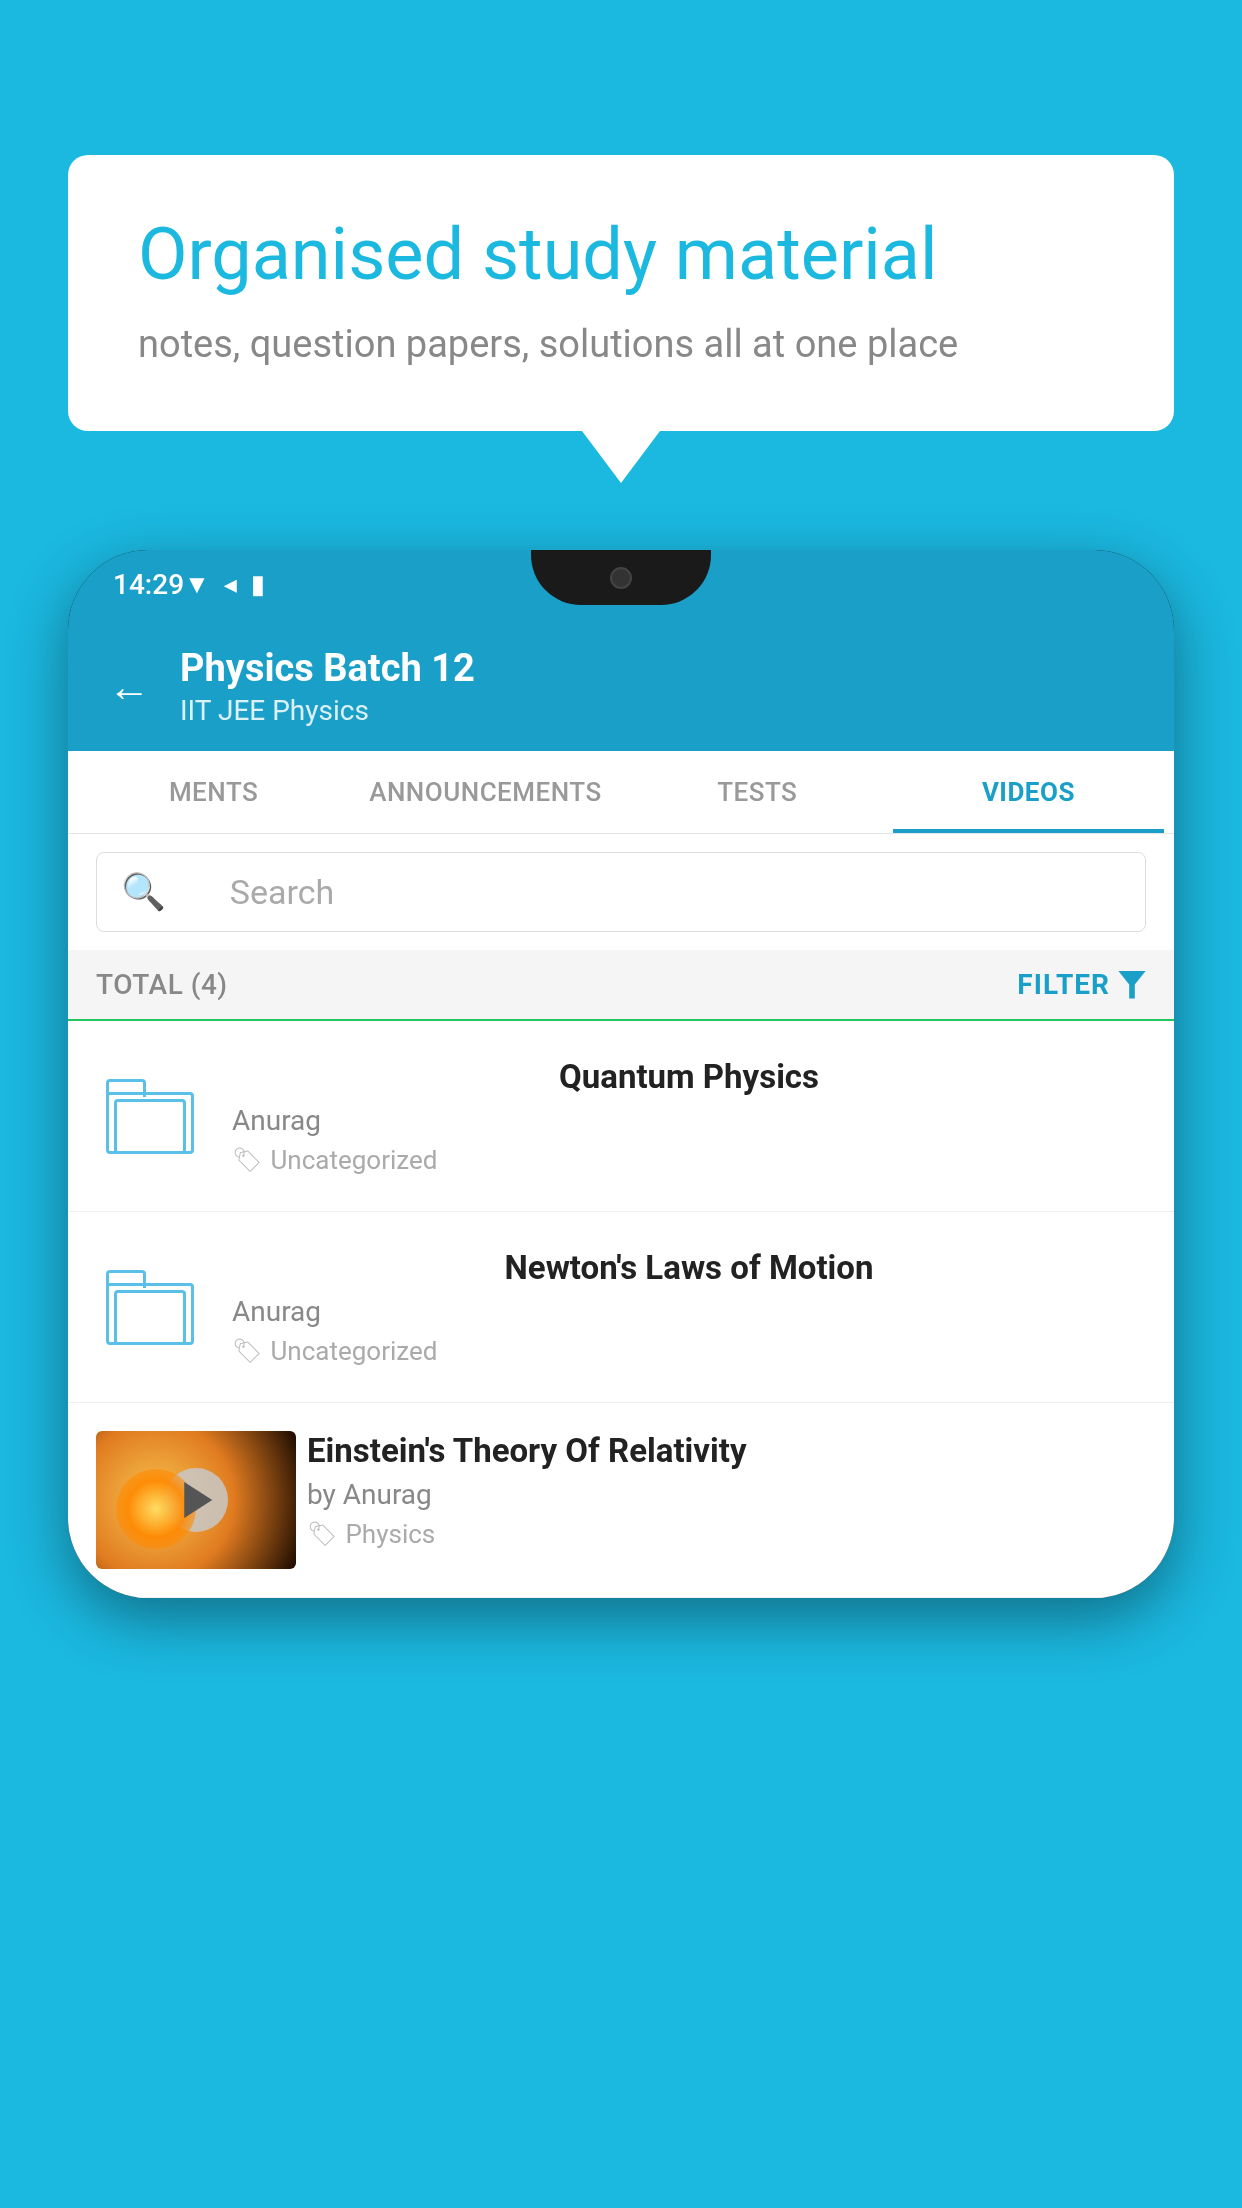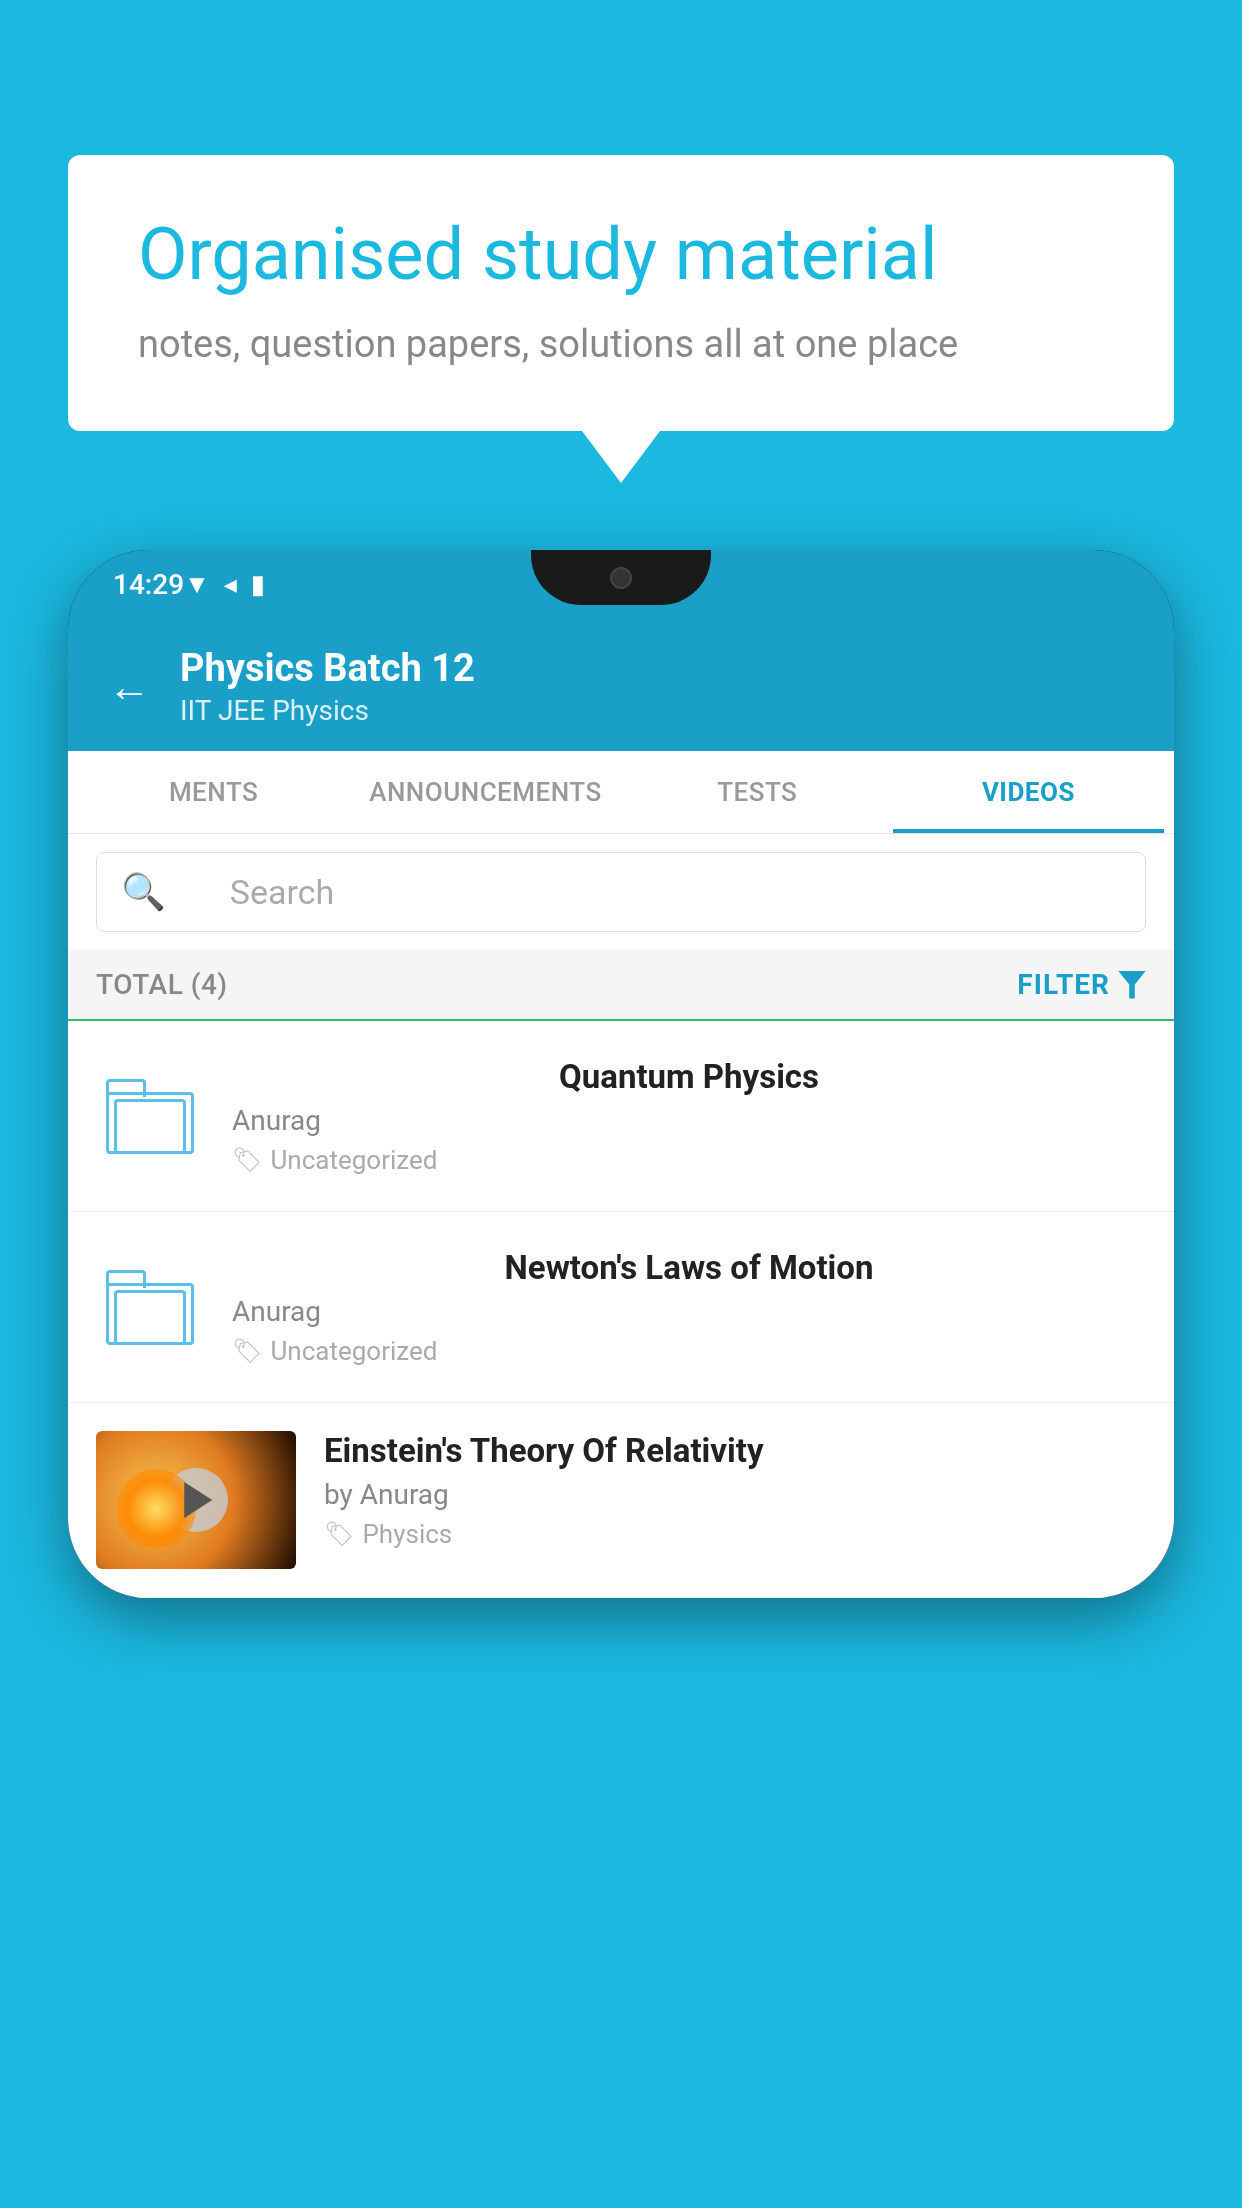--- a/index.html
+++ b/index.html
@@ -16,21 +16,21 @@
     
     .speech-bubble-container {
       position: absolute;
       top: 155px;
       left: 68px;
       right: 68px;
     }
 
     .speech-bubble {
       background: white;
-      border-radius: 12px;
+      border-radius: 20px;
       padding: 60px 70px 65px 70px;
       position: relative;
     }
 
     .speech-bubble::after {
       content: '';
       position: absolute;
       bottom: -52px;
       left: 50%;
       transform: translateX(-50%);
@@ -338,21 +338,21 @@
       font-size: 24px;
       color: #bbb;
     }
 
     
     .video-item-thumb {
       display: flex;
       align-items: flex-start;
       padding: 28px 28px;
       border-bottom: 1px solid #efefef;
-      gap: 28px;
+      gap: 11px;
       justify-content: flex-end;
     }
 
     .thumb-image {
       width: 200px;
       height: 138px;
       flex-shrink: 0;
       background: radial-gradient(circle at 30% 50%, #f8c44f, #e07b20, #1a0a00);
       border-radius: 6px;
       position: relative;

